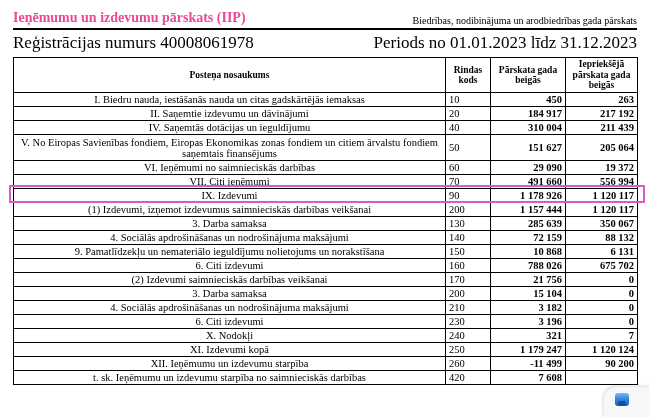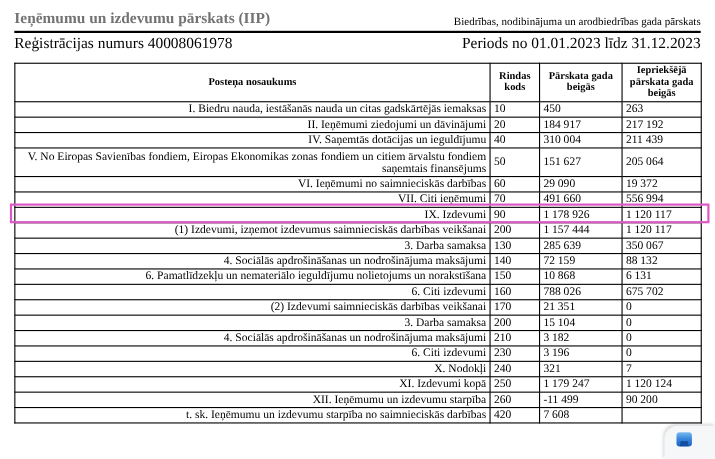--- a/index.html
+++ b/index.html
@@ -16,26 +16,26 @@
 
   
   .doc-header {
     position:absolute; left:13px; top:10px; width:624px;
   }
   .title-row {
     display:flex; justify-content:space-between; align-items:flex-end;
     border-bottom:2.5px solid #000;
     padding-bottom:2px;
   }
-  .doc-title { font-weight:bold; font-size:14px; color:#737373; }
+  .doc-title { font-weight:bold; font-size:14px; color:#ec4899; }
   .doc-subtitle { font-size:10px; color:#000; }
   .meta-row {
     display:flex; justify-content:space-between;
     margin-top:3px;
-    font-size:14px; color:#000;
+    font-size:17px; color:#000;
   }
 
   
   table.report {
     position:absolute; left:13px; top:57px;
     width:624px;
     border-collapse:collapse;
     table-layout:fixed;
   }
   table.report th, table.report td {
@@ -52,23 +52,23 @@
   }
   table.report td {
     font-size:10.5px;
     height:12px; line-height:11px;
     padding:0 3px;
     vertical-align:middle;
     white-space:normal;
   }
   table.report tr { height:14px; }
   table.report tr.row-tall { height:26px; }
-  td.name-cell { text-align:right; }
+  td.name-cell { text-align:center; }
   td.code-cell { text-align:left; }
-  td.num-cell  { text-align:left; }
+  td.num-cell  { text-align:right;font-weight:bold; }
   col.c-name { width:432px; }
   col.c-code { width:45px; }
   col.c-cur  { width:75px; }
   col.c-prev { width:72px; }
 
   
   .highlight-box {
     position:absolute;
     left:9px; top:185px;
     width:632px; height:14px;
@@ -135,21 +135,21 @@
       </tr>
     </thead>
     <tbody>
         <tr>
           <td class="name-cell">I. Biedru nauda, iestāšanās nauda un citas gadskārtējās iemaksas</td>
           <td class="code-cell">10</td>
           <td class="num-cell">450</td>
           <td class="num-cell">263</td>
         </tr>
         <tr>
-          <td class="name-cell">II. Ieņēmumi ziedojumi un dāvinājumi</td>
+          <td class="name-cell">II. Saņemtie izdevumu un dāvinājumi</td>
           <td class="code-cell">20</td>
           <td class="num-cell">184 917</td>
           <td class="num-cell">217 192</td>
         </tr>
         <tr>
           <td class="name-cell">IV. Saņemtās dotācijas un ieguldījumu</td>
           <td class="code-cell">40</td>
           <td class="num-cell">310 004</td>
           <td class="num-cell">211 439</td>
         </tr>
@@ -189,35 +189,35 @@
           <td class="num-cell">285 639</td>
           <td class="num-cell">350 067</td>
         </tr>
         <tr>
           <td class="name-cell">4. Sociālās apdrošināšanas un nodrošinājuma maksājumi</td>
           <td class="code-cell">140</td>
           <td class="num-cell">72 159</td>
           <td class="num-cell">88 132</td>
         </tr>
         <tr>
-          <td class="name-cell">6. Pamatlīdzekļu un nemateriālo ieguldījumu nolietojums un norakstīšana</td>
+          <td class="name-cell">9. Pamatlīdzekļu un nemateriālo ieguldījumu nolietojums un norakstīšana</td>
           <td class="code-cell">150</td>
           <td class="num-cell">10 868</td>
           <td class="num-cell">6 131</td>
         </tr>
         <tr>
           <td class="name-cell">6. Citi izdevumi</td>
           <td class="code-cell">160</td>
           <td class="num-cell">788 026</td>
           <td class="num-cell">675 702</td>
         </tr>
         <tr>
           <td class="name-cell">(2) Izdevumi saimnieciskās darbības veikšanai</td>
           <td class="code-cell">170</td>
-          <td class="num-cell">21 351</td>
+          <td class="num-cell">21 756</td>
           <td class="num-cell">0</td>
         </tr>
         <tr>
           <td class="name-cell">3. Darba samaksa</td>
           <td class="code-cell">200</td>
           <td class="num-cell">15 104</td>
           <td class="num-cell">0</td>
         </tr>
         <tr>
           <td class="name-cell">4. Sociālās apdrošināšanas un nodrošinājuma maksājumi</td>

